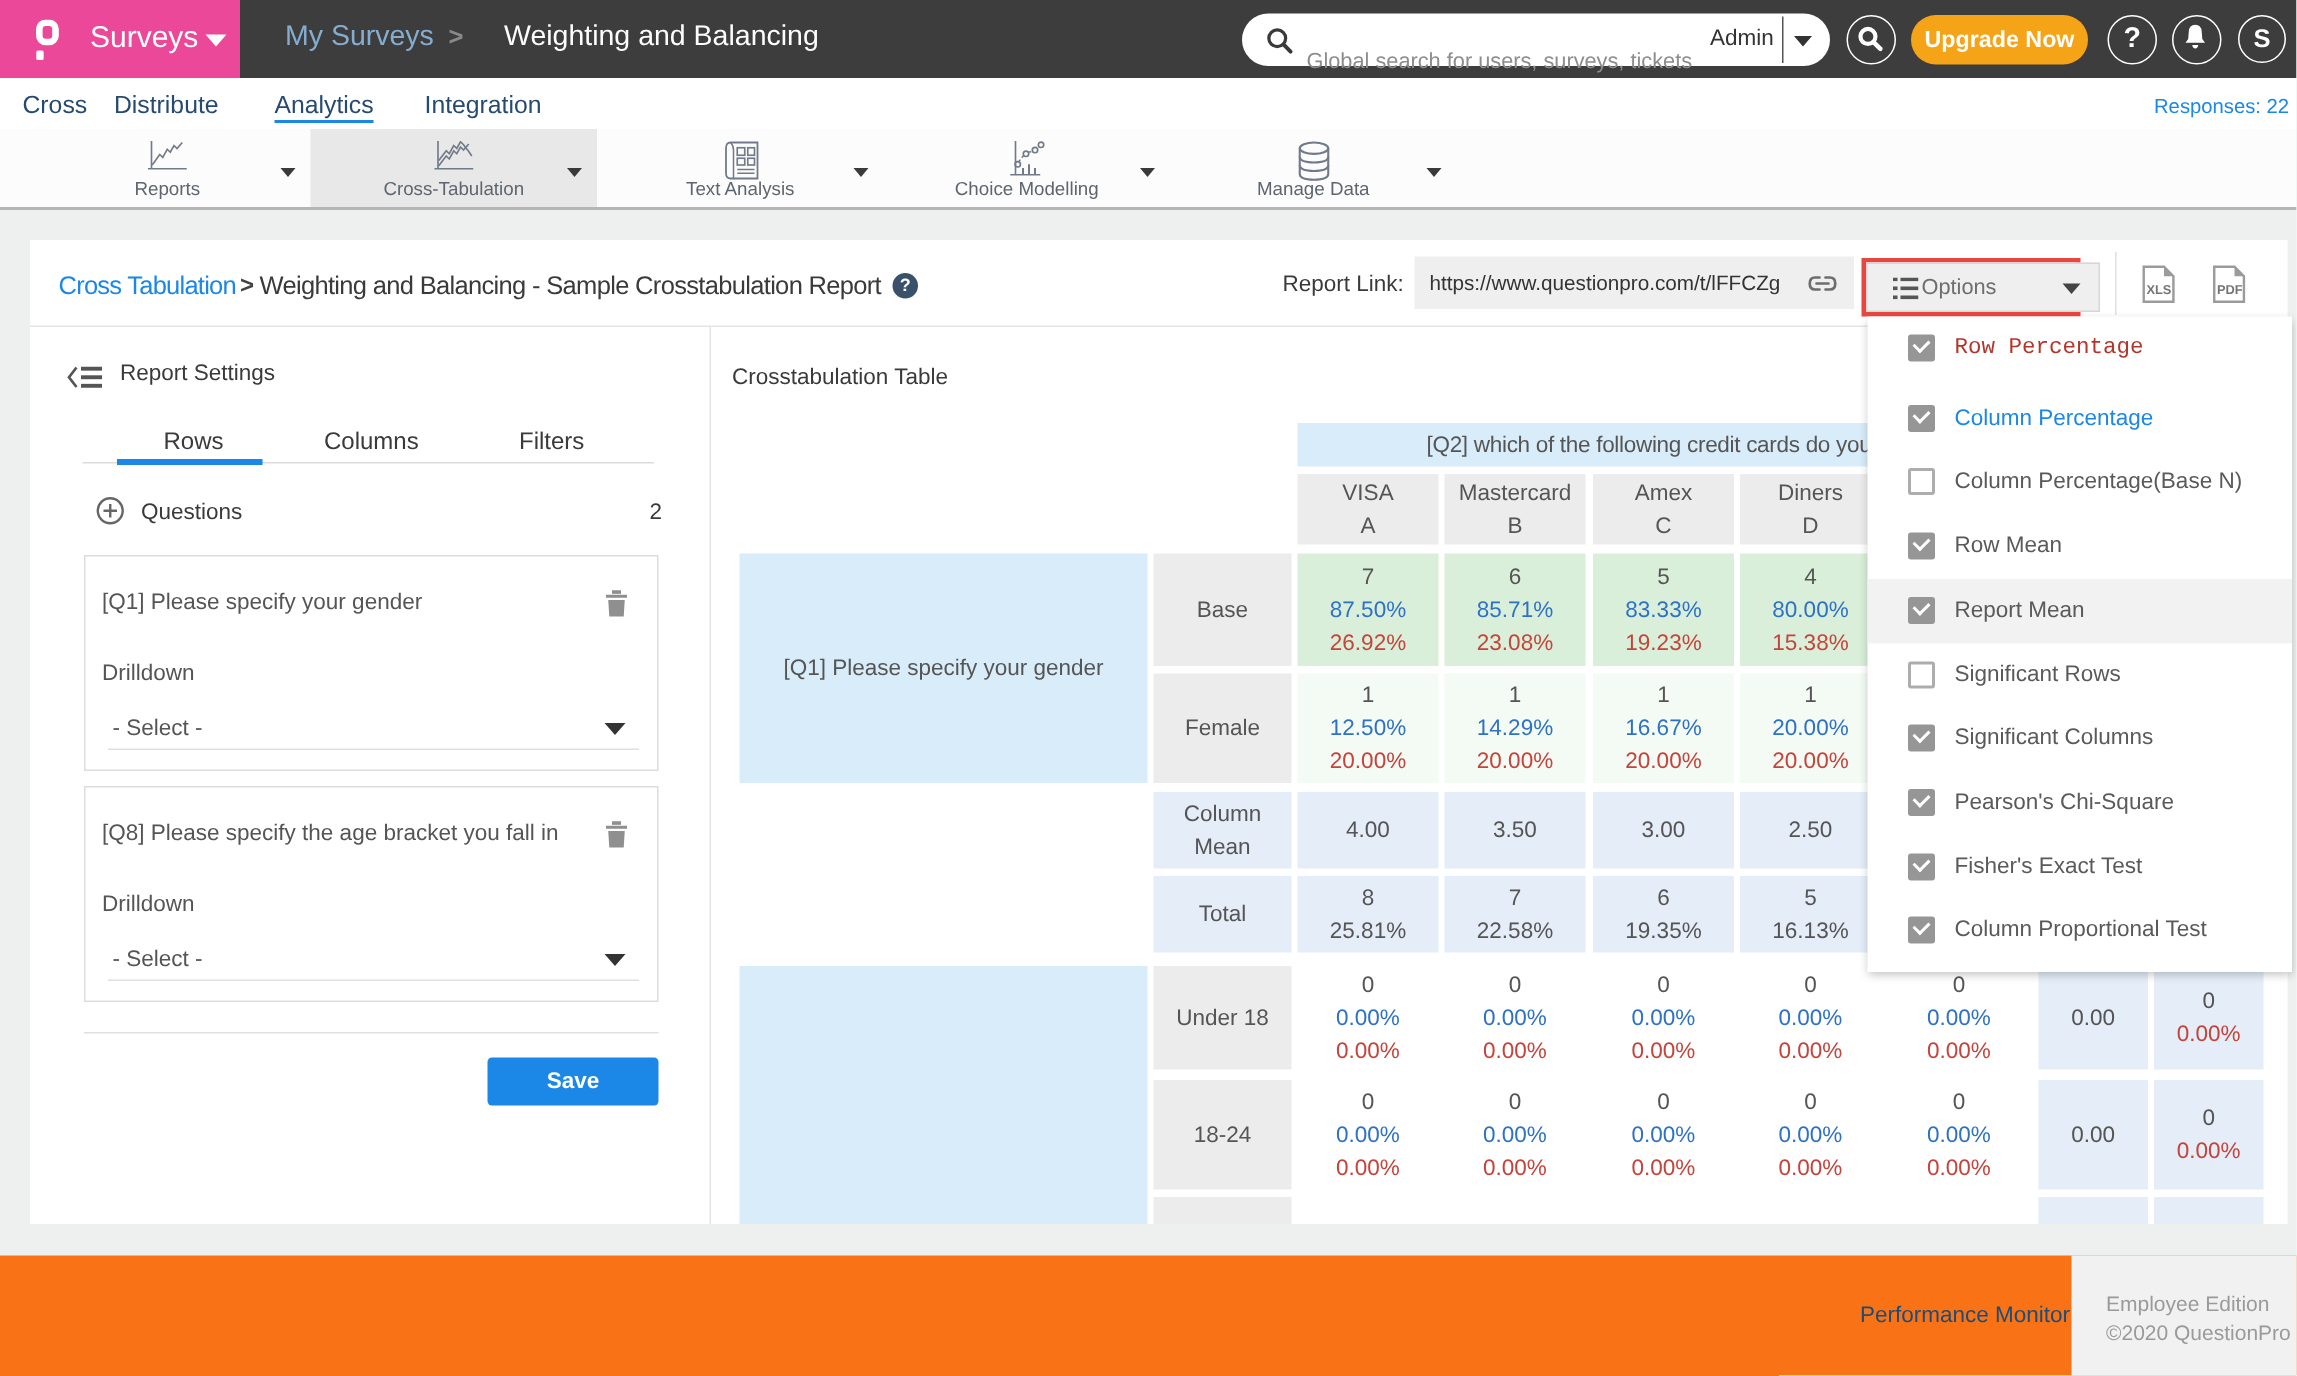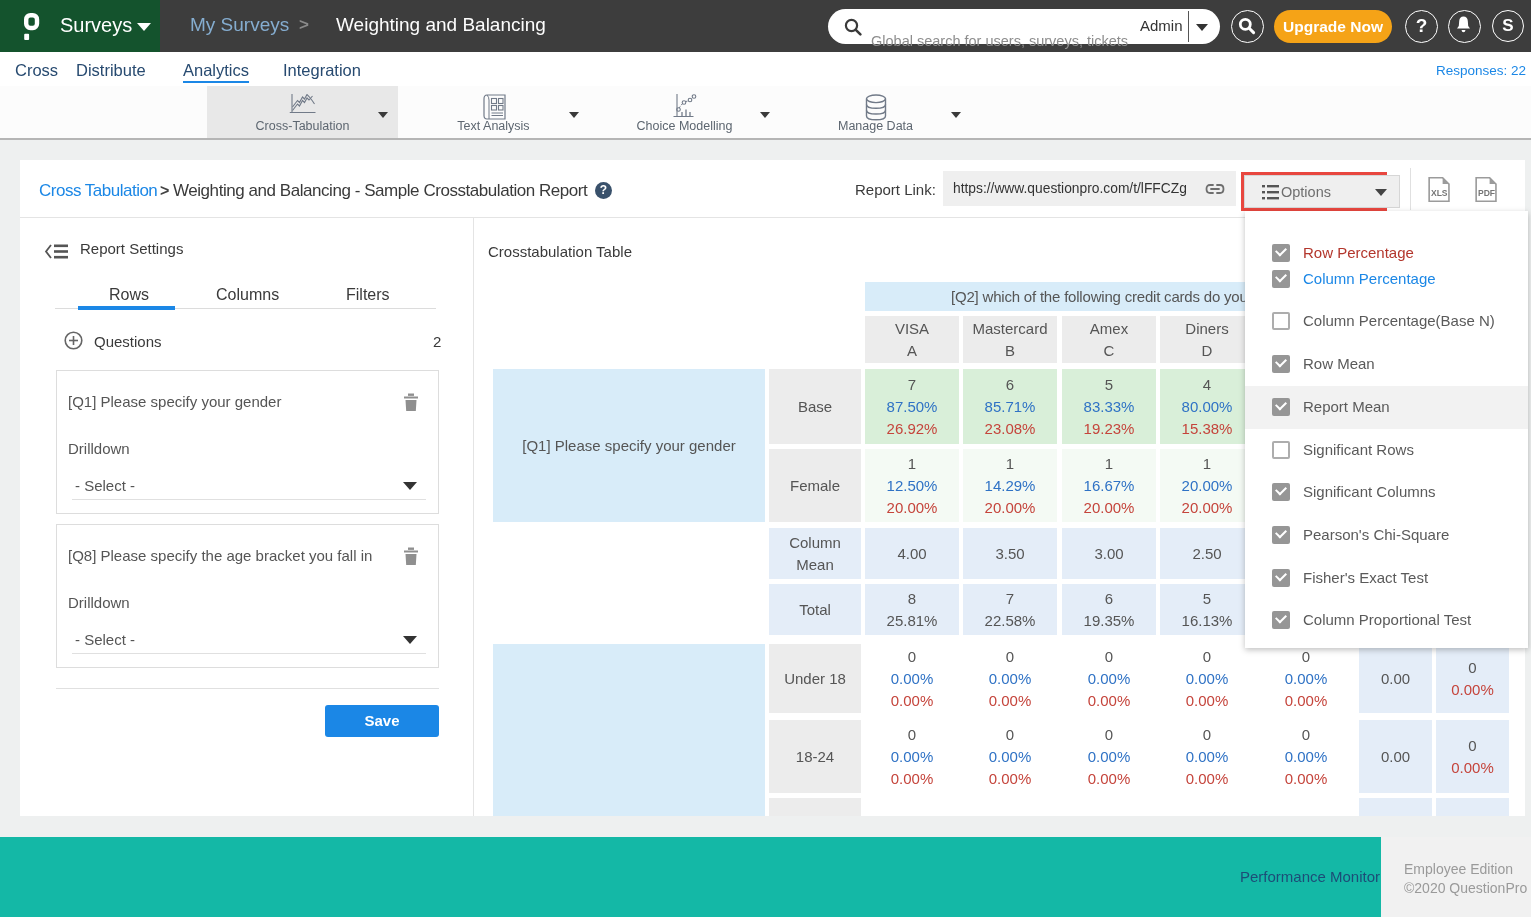--- a/index.html
+++ b/index.html
@@ -1,21 +1,21 @@
 <!DOCTYPE html>
 <html><head>
 <meta charset="utf-8">
 <style>
 * { margin:0; padding:0; box-sizing:border-box; }
 html,body { width:1531px; height:917px; font-family:"Liberation Sans", sans-serif; background:#eef0f0; overflow:hidden; }
 #root { position:relative; width:1531px; height:917px; }
 
 
 #topbar { position:absolute; left:0; top:0; width:1531px; height:52px; background:#3d3d3d; }
-#logo { position:absolute; left:0; top:0; width:160px; height:52px; background:#14532d; }
+#logo { position:absolute; left:0; top:0; width:160px; height:52px; background:#ec4899; }
 #logo svg { position:absolute; left:24px; top:13px; }
 #logo .name { position:absolute; left:60px; top:14px; color:#fff; font-size:20px; }
 #logo .car { position:absolute; left:137px; top:23px; width:0; height:0; border-left:7px solid transparent; border-right:7px solid transparent; border-top:8px solid #fff; }
 .crumb1 { position:absolute; left:190px; top:14px; color:#85add0; font-size:19px; }
 .crumbsep { position:absolute; left:299px; top:15px; color:#8a8a8a; font-size:17px; font-weight:bold; }
 .crumb2 { position:absolute; left:336px; top:14px; color:#fdfdfd; font-size:19px; }
 
 #searchpill { position:absolute; left:828px; top:9px; width:392px; height:35px; background:#fff; border-radius:18px; }
 #searchpill .mag { position:absolute; left:15px; top:8px; }
 #searchpill .ph { position:absolute; left:43px; top:9px; color:#8d8d8d; font-size:14.5px; white-space:nowrap;margin-top:15px; }
@@ -88,21 +88,21 @@
 
 #dropdown { position:absolute; left:1245px; top:211px; width:283px; height:437px; background:#fff; box-shadow:0 2px 6px rgba(0,0,0,0.25); }
 .ditem { position:absolute; left:0; width:283px; height:43px; }
 .ditem .cb { position:absolute; left:27px; top:12px; width:18px; height:18px; border-radius:2px; }
 .ditem .cb.on { background:#969696; }
 .ditem .cb.off { background:#fff; border:2px solid #adadad; }
 .ditem .cb.on::after { content:""; position:absolute; left:4px; top:3px; width:8px; height:5px; border-left:2.5px solid #fff; border-bottom:2.5px solid #fff; transform:rotate(-45deg); }
 .ditem .tx { position:absolute; left:58px; top:12px; font-size:15px; color:#5a5a5a; }
 
 
-#footer { position:absolute; left:0; top:837px; width:1531px; height:80px; background:#14b8a6; }
+#footer { position:absolute; left:0; top:837px; width:1531px; height:80px; background:#f97316; }
 #footer .pm { position:absolute; left:1240px; top:31px; font-size:15px; color:#1d4d77; }
 #fbox { position:absolute; left:1381px; top:0; width:150px; height:80px; background:#f1f1f1; }
 #fbox .l1 { position:absolute; left:23px; top:24px; font-size:14px; color:#9a9a9a; }
 #fbox .l2 { position:absolute; left:23px; top:43px; font-size:14px; color:#9a9a9a; }
 </style>
 </head>
 <body>
 <div id="root">
 
 <div id="topbar">
@@ -148,20 +148,28 @@
 
 <div id="nav2">
   <span style="left:15px;">Cross</span>
   <span style="left:76px;">Distribute</span>
   <span style="left:183px; text-decoration:underline; text-decoration-color:#1b87e6; text-decoration-thickness:2px; text-underline-offset:5px;">Analytics</span>
   <span style="left:283px;">Integration</span>
   <span class="resp" style="left:1436px;">Responses: 22</span>
 </div>
 
 <div id="toolbar">
+  <div class="tbsec" style="left:16px; width:191px;">
+    <svg class="tbico" width="27" height="21" viewBox="0 0 27 21">
+          <path d="M2.5 0 L2.5 18.5 M0 18.5 L26 18.5" stroke="#717a88" stroke-width="1.1" fill="none"></path>
+          <path d="M3 16 L8 9 L10 11 L13 5.5 L15 7.5 L17.5 3 L19.5 5 L23 1" stroke="#717a88" stroke-width="1.1" fill="none"></path>
+        </svg>
+    <div class="tblab">Reports</div>
+    <span class="tbcar" style="left:171px;"></span>
+  </div>
   <div class="tbsec active" style="left:207px; width:191px;">
     <svg class="tbico" width="27" height="21" viewBox="0 0 27 21">
           <path d="M2.5 0 L2.5 18.5 M0 18.5 L26 18.5" stroke="#717a88" stroke-width="1.1" fill="none"></path>
           <path d="M3 16.5 L8 10 L10 12 L13 6.5 L15 8.5 L17.5 4 L19.5 6 L23 2" stroke="#717a88" stroke-width="1.1" fill="none"></path>
           <path d="M3 13 L8 6.5 L10 8.5 L13 3 L15 5 L17.5 0.5 L19.5 2.5 L23 7 L25 10" stroke="#717a88" stroke-width="1.1" fill="none"></path>
         </svg>
     <div class="tblab">Cross-Tabulation</div>
     <span class="tbcar" style="left:171px;"></span>
   </div>
   <div class="tbsec" style="left:398px; width:191px;">
@@ -515,21 +523,21 @@
         <div class="cell cc " style="left: 488px; top: 580px; width: 94px; height: 60px;"></div>
         <div class="cell cc " style="left: 587px; top: 580px; width: 94px; height: 60px;"></div>
         <div class="cell cc " style="left: 685px; top: 580px; width: 94px; height: 60px;"></div>
         <div class="cell cc " style="left: 784px; top: 580px; width: 94px; height: 60px;"></div>
         <div class="cell cc bluecell" style="left: 884px; top: 580px; width: 73px; height: 60px;"></div>
         <div class="cell cc bluecell" style="left: 961px; top: 580px; width: 73px; height: 60px;"></div>
       </div>
 </div>
 
 <div id="dropdown">
-      <div class="ditem" style="top: 21px;">
+      <div class="ditem" style="top: 0; font-family: Liberation Mono, monospace;">
         <span class="cb on"></span>
         <span class="tx" style="color: rgb(179, 54, 44);">Row Percentage</span>
       </div>
       <div class="ditem" style="top: 46.7px;">
         <span class="cb on"></span>
         <span class="tx" style="color: rgb(27, 135, 230);">Column Percentage</span>
       </div>
       <div class="ditem" style="top: 89.4px;">
         <span class="cb off"></span>
         <span class="tx">Column Percentage(Base N)</span>

